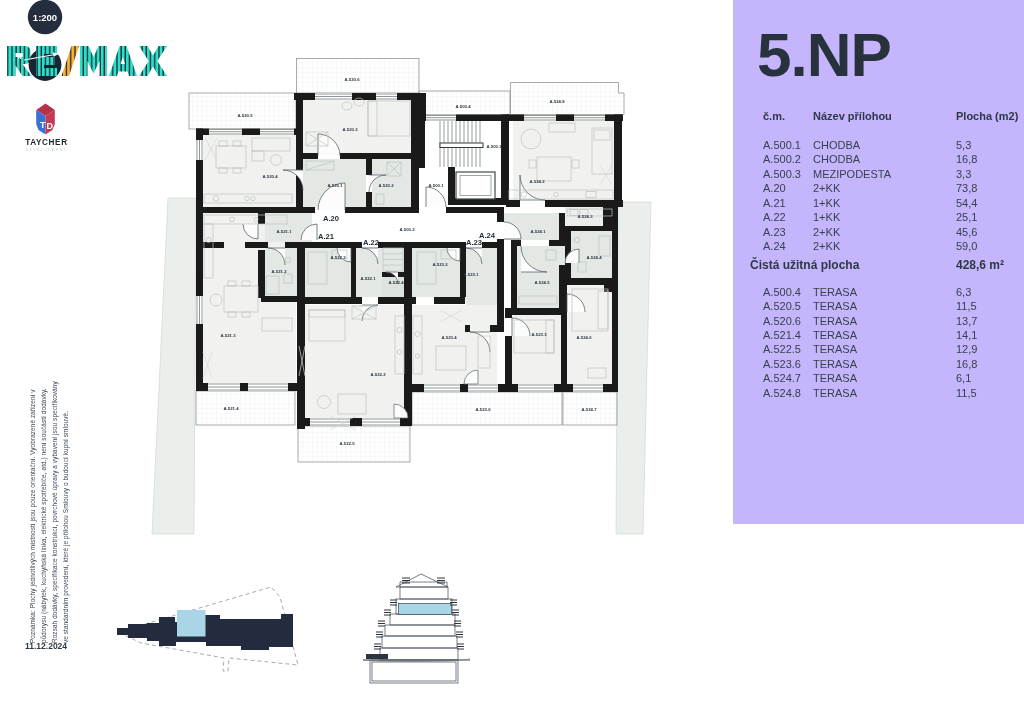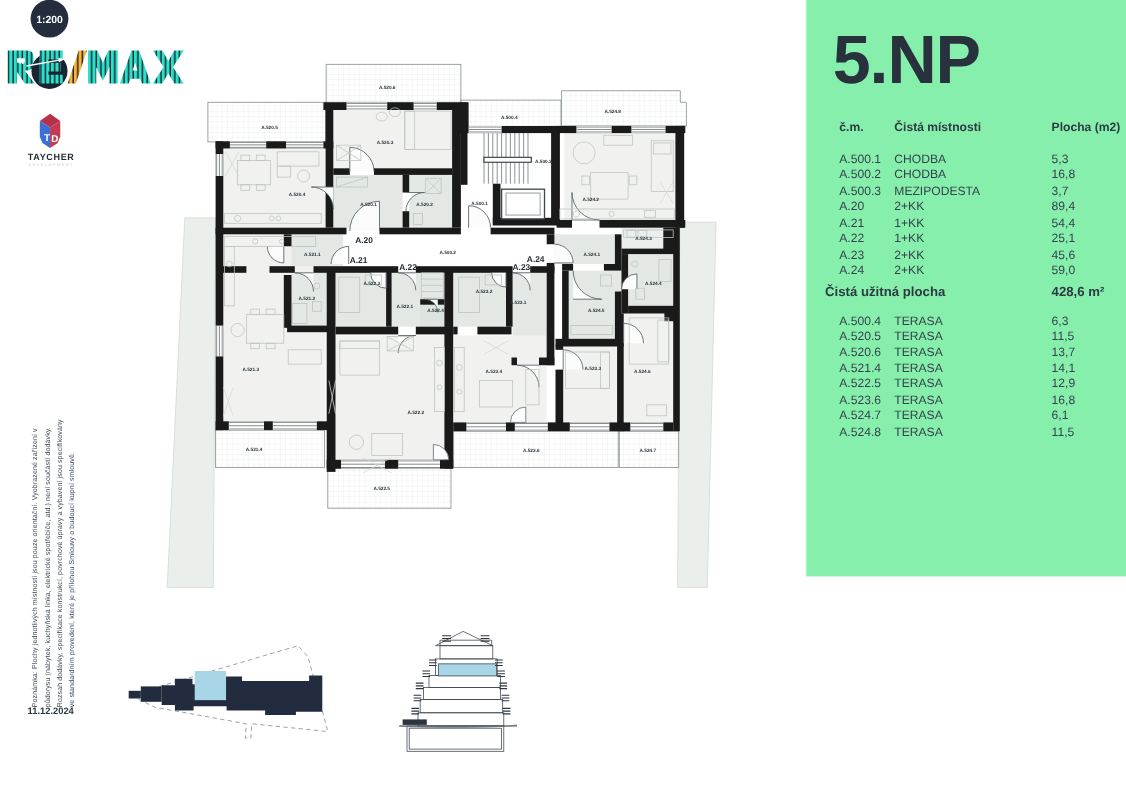--- a/index.html
+++ b/index.html
@@ -1,59 +1,59 @@
 <!DOCTYPE html>
 <html><head>
 <meta charset="utf-8">
 <style>
 html,body{margin:0;padding:0}
 .page{position:relative;width:1024px;height:716px;background:#ffffff;font-family:"Liberation Sans",sans-serif;overflow:hidden}
-.panel{position:absolute;left:733px;top:0;width:291px;height:524px;background:#86efac}
+.panel{position:absolute;left:733px;top:0;width:291px;height:524px;background:#c4b5fd}
 .np{position:absolute;left:24px;top:19px;font-size:62px;font-weight:bold;color:#27323d;letter-spacing:-1px}
 .r{position:absolute;left:0;width:100%;font-size:11px;color:#36424c;white-space:nowrap}
 .c1{position:absolute;left:30px}
 .c2{position:absolute;left:80px}
 .c3{position:absolute;left:223px}
 .hdr{font-weight:bold;color:#2d3943}
 .lnote{position:absolute;left:27px;top:643px;width:293px;height:46px;transform:rotate(-90deg);transform-origin:0 0;font-size:6.4px;line-height:11px;color:#3b4656;letter-spacing:0.1px}
 .ldate{position:absolute;left:25px;top:641px;font-size:8.5px;font-weight:bold;color:#2d3943}
 </style>
 </head>
 <body>
 <div class="page">
 
 <div class="panel">
 
   <div class="np">5.NP</div>
 
   <div class="r hdr" style="top:110px">
         <span class="c1">č.m.</span>
-        <span class="c2">Čistá místnosti</span>
+        <span class="c2">Název přílohou</span>
         <span class="c3">Plocha (m2)</span>
       </div>
 
   <div class="r" style="top:139px">
         <span class="c1">A.500.1</span>
         <span class="c2">CHODBA</span>
         <span class="c3">5,3</span>
       </div>
   <div class="r" style="top:153px">
         <span class="c1">A.500.2</span>
         <span class="c2">CHODBA</span>
         <span class="c3">16,8</span>
       </div>
   <div class="r" style="top:168px">
         <span class="c1">A.500.3</span>
         <span class="c2">MEZIPODESTA</span>
-        <span class="c3">3,7</span>
+        <span class="c3">3,3</span>
       </div>
   <div class="r" style="top:182px">
         <span class="c1">A.20</span>
         <span class="c2">2+KK</span>
-        <span class="c3">89,4</span>
+        <span class="c3">73,8</span>
       </div>
   <div class="r" style="top:197px">
         <span class="c1">A.21</span>
         <span class="c2">1+KK</span>
         <span class="c3">54,4</span>
       </div>
   <div class="r" style="top:211px">
         <span class="c1">A.22</span>
         <span class="c2">1+KK</span>
         <span class="c3">25,1</span>

